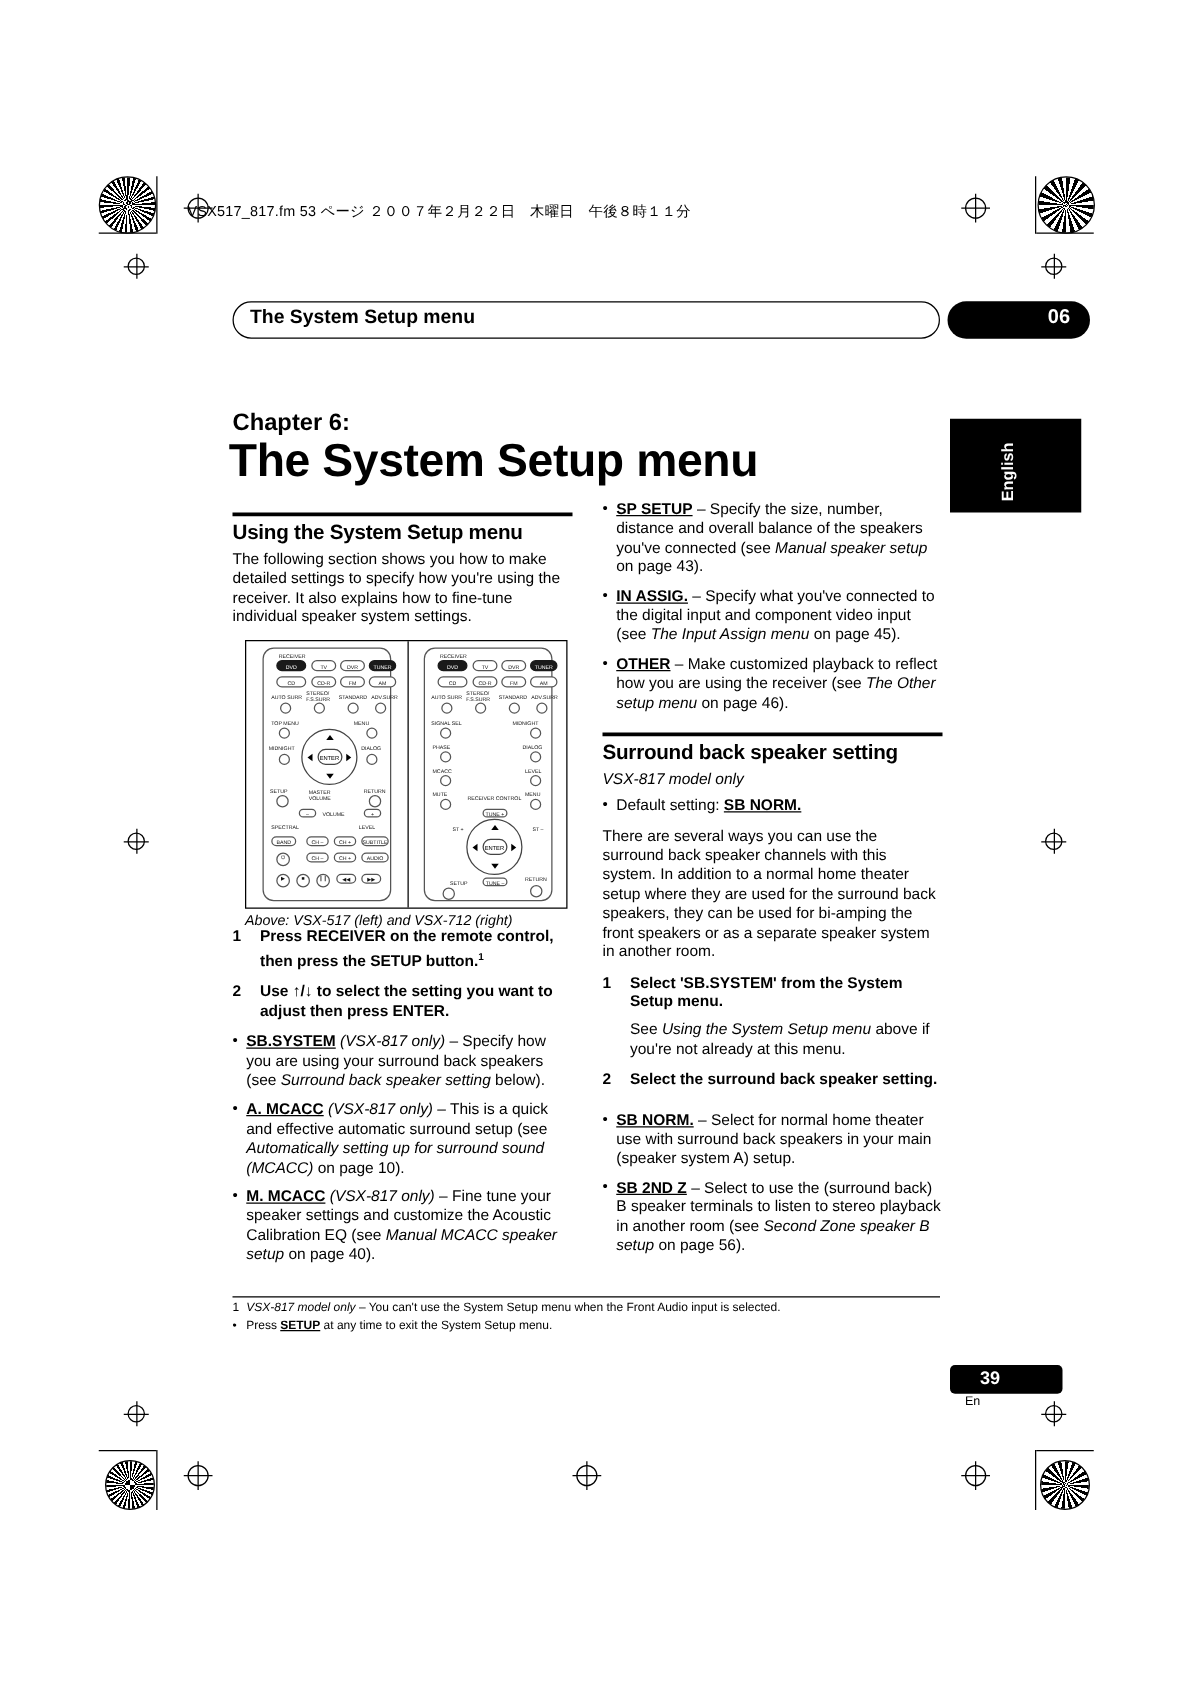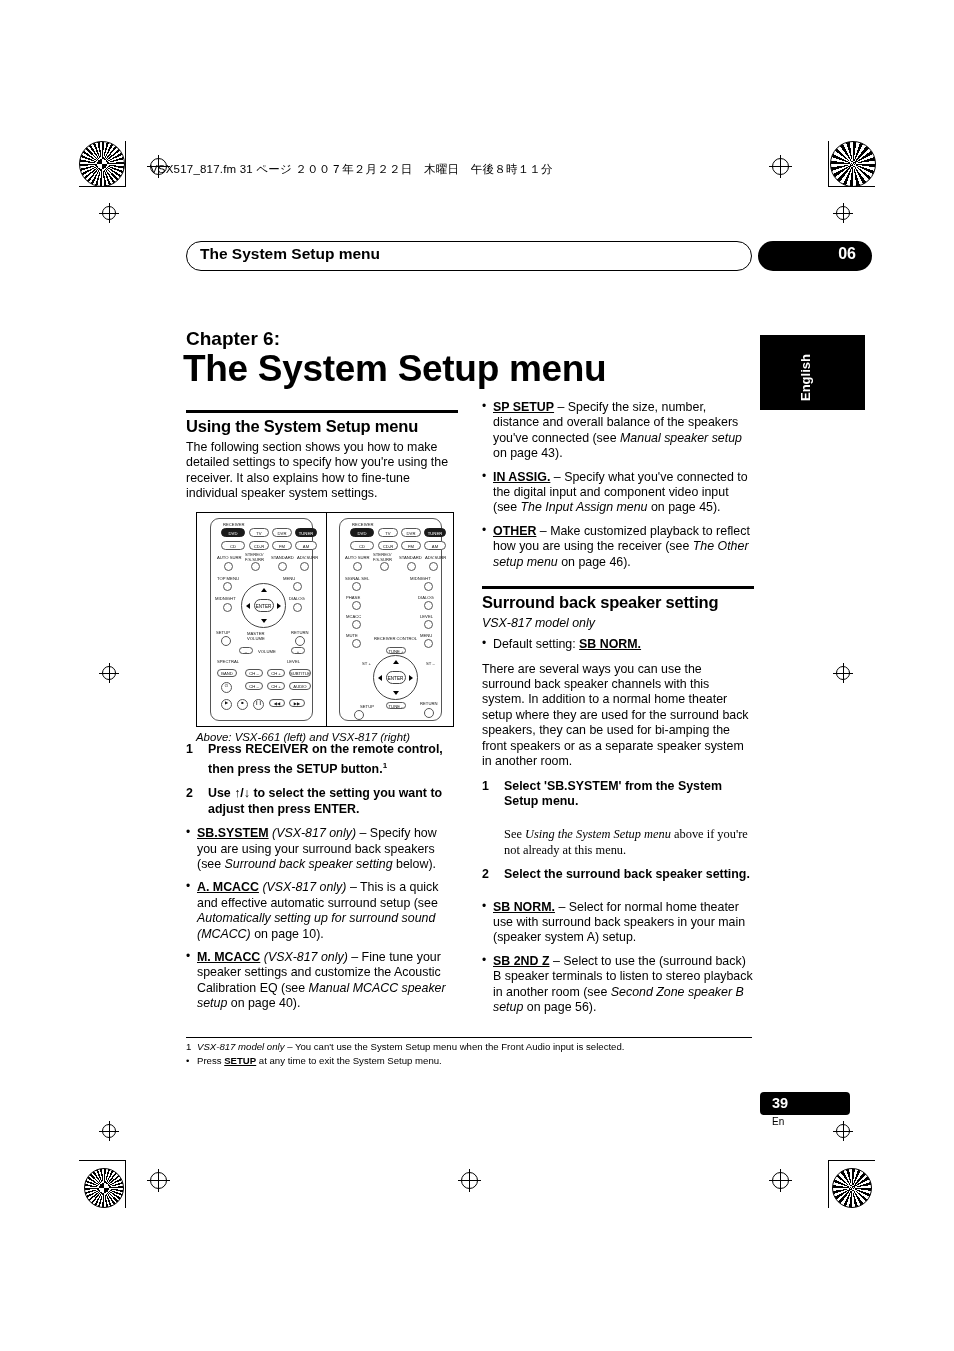--- a/index.html
+++ b/index.html
@@ -138,21 +138,21 @@
   }
   .notehead{font-size:11.5px;font-weight:bold;}
   .notelist{margin:2px 0 0 0;padding:0;list-style:none;font-size:9.6px;line-height:12.4px;}
   .notelist li{position:relative;padding-left:11px;margin-bottom:1px;}
   .notelist li .mk{position:absolute;left:0;top:0;}
 
   
   .pnum{
     position:absolute;left:760px;top:1092px;width:90px;height:23px;background:#000;border-radius:4px;
   }
-  .pnum span{position:absolute;left:12px;top:3px;color:#fff;font-weight:bold;font-size:14.5px;}
+  .pnum span{position:absolute;left:24px;top:3px;color:#fff;font-weight:bold;font-size:14.5px;}
   .pnum-en{position:absolute;left:772px;top:1116px;font-size:10px;}
 </style>
 </head>
 <body>
 
 <div class="page">
 
   <div class="halftone" style="left:79px;top:141px;width:46px;height:46px;"></div>
   <div class="halftone small" style="left:830px;top:141px;width:46px;height:46px;"></div>
   <div class="halftone" style="left:84px;top:1168px;width:40px;height:40px;"></div>
@@ -187,21 +187,21 @@
   <div class="reg-circ" style="left:836px;top:1124px;width:14px;height:14px;"></div>
   <div class="reg-cross" style="left:833px;top:1121px;width:20px;height:20px;"></div>
 
   <div class="reg-circ" style="left:150px;top:1172px;width:17px;height:17px;"></div>
   <div class="reg-cross" style="left:147px;top:1169px;width:23px;height:23px;"></div>
   <div class="reg-circ" style="left:461px;top:1172px;width:17px;height:17px;"></div>
   <div class="reg-cross" style="left:458px;top:1169px;width:23px;height:23px;"></div>
   <div class="reg-circ" style="left:772px;top:1172px;width:17px;height:17px;"></div>
   <div class="reg-cross" style="left:769px;top:1169px;width:23px;height:23px;"></div>
 
-  <div class="fileline">VSX517_817.fm  31 ページ  ２００７年２月２２日　木曜日　午後８時１１分</div>
+  <div class="fileline">VSX517_817.fm  53 ページ  ２００７年２月２２日　木曜日　午後８時１１分</div>
 
   <div class="runhead"></div>
   <div class="runhead-text">The System Setup menu</div>
   <div class="chapnum">
       <span>06</span>
     </div>
 
   <div class="langtab">
       <span>English</span>
     </div>
@@ -371,21 +371,21 @@
         <div class="lbl" style="left:86px;top:142px;">ST –</div>
         <div class="btn" style="left:46px;top:183px;width:20px;height:7px;line-height:7px;">TUNE –</div>
 
         <div class="lbl" style="left:20px;top:185px;">SETUP</div>
         <div class="lbl" style="left:80px;top:182px;">RETURN</div>
         <div class="btn round" style="left:14px;top:191px;width:10px;height:10px;"></div>
         <div class="btn round" style="left:84px;top:189px;width:10px;height:10px;"></div>
       </div>
     </div>
   </div>
-  <div class="capline">Above: VSX-661 (left) and VSX-817 (right)</div>
+  <div class="capline">Above: VSX-517 (left) and VSX-712 (right)</div>
 
   <div class="col colR">
     <ul class="bul">
       <li>
         <span class="bd">SP SETUP</span><span> – Specify the size, number, distance and overall balance of the speakers you've connected (see </span><span class="it">Manual speaker setup</span><span> on page 43).</span>
       </li>
       <li>
         <span class="bd">IN ASSIG.</span><span> – Specify what you've connected to the digital input and component video input (see </span><span class="it">The Input Assign menu</span><span> on page 45).</span>
       </li>
       <li>
@@ -402,21 +402,21 @@
         <span>Default setting: </span><span class="bd">SB NORM.</span>
       </li>
     </ul>
 
     <p>There are several ways you can use the surround back speaker channels with this system. In addition to a normal home theater setup where they are used for the surround back speakers, they can be used for bi-amping the front speakers or as a separate speaker system in another room.</p>
 
     <ol class="steps">
       <li>
         <span class="num">1</span>
         <span>Select 'SB.SYSTEM' from the System Setup menu.</span>
-        <div class="sub" style="margin-top:18px;font-family:Liberation Serif, serif;"><span>See </span><span class="it">Using the System Setup menu</span><span> above if you're not already at this menu.</span></div>
+        <div class="sub" style="margin-top:7px;"><span>See </span><span class="it">Using the System Setup menu</span><span> above if you're not already at this menu.</span></div>
       </li>
       <li>
         <span class="num">2</span>
         <span>Select the surround back speaker setting.</span>
       </li>
     </ol>
 
     <ul class="bul" style="margin-top:17px;">
       <li>
         <span class="bd">SB NORM.</span><span> – Select for normal home theater use with surround back speakers in your main (speaker system A) setup.</span>

